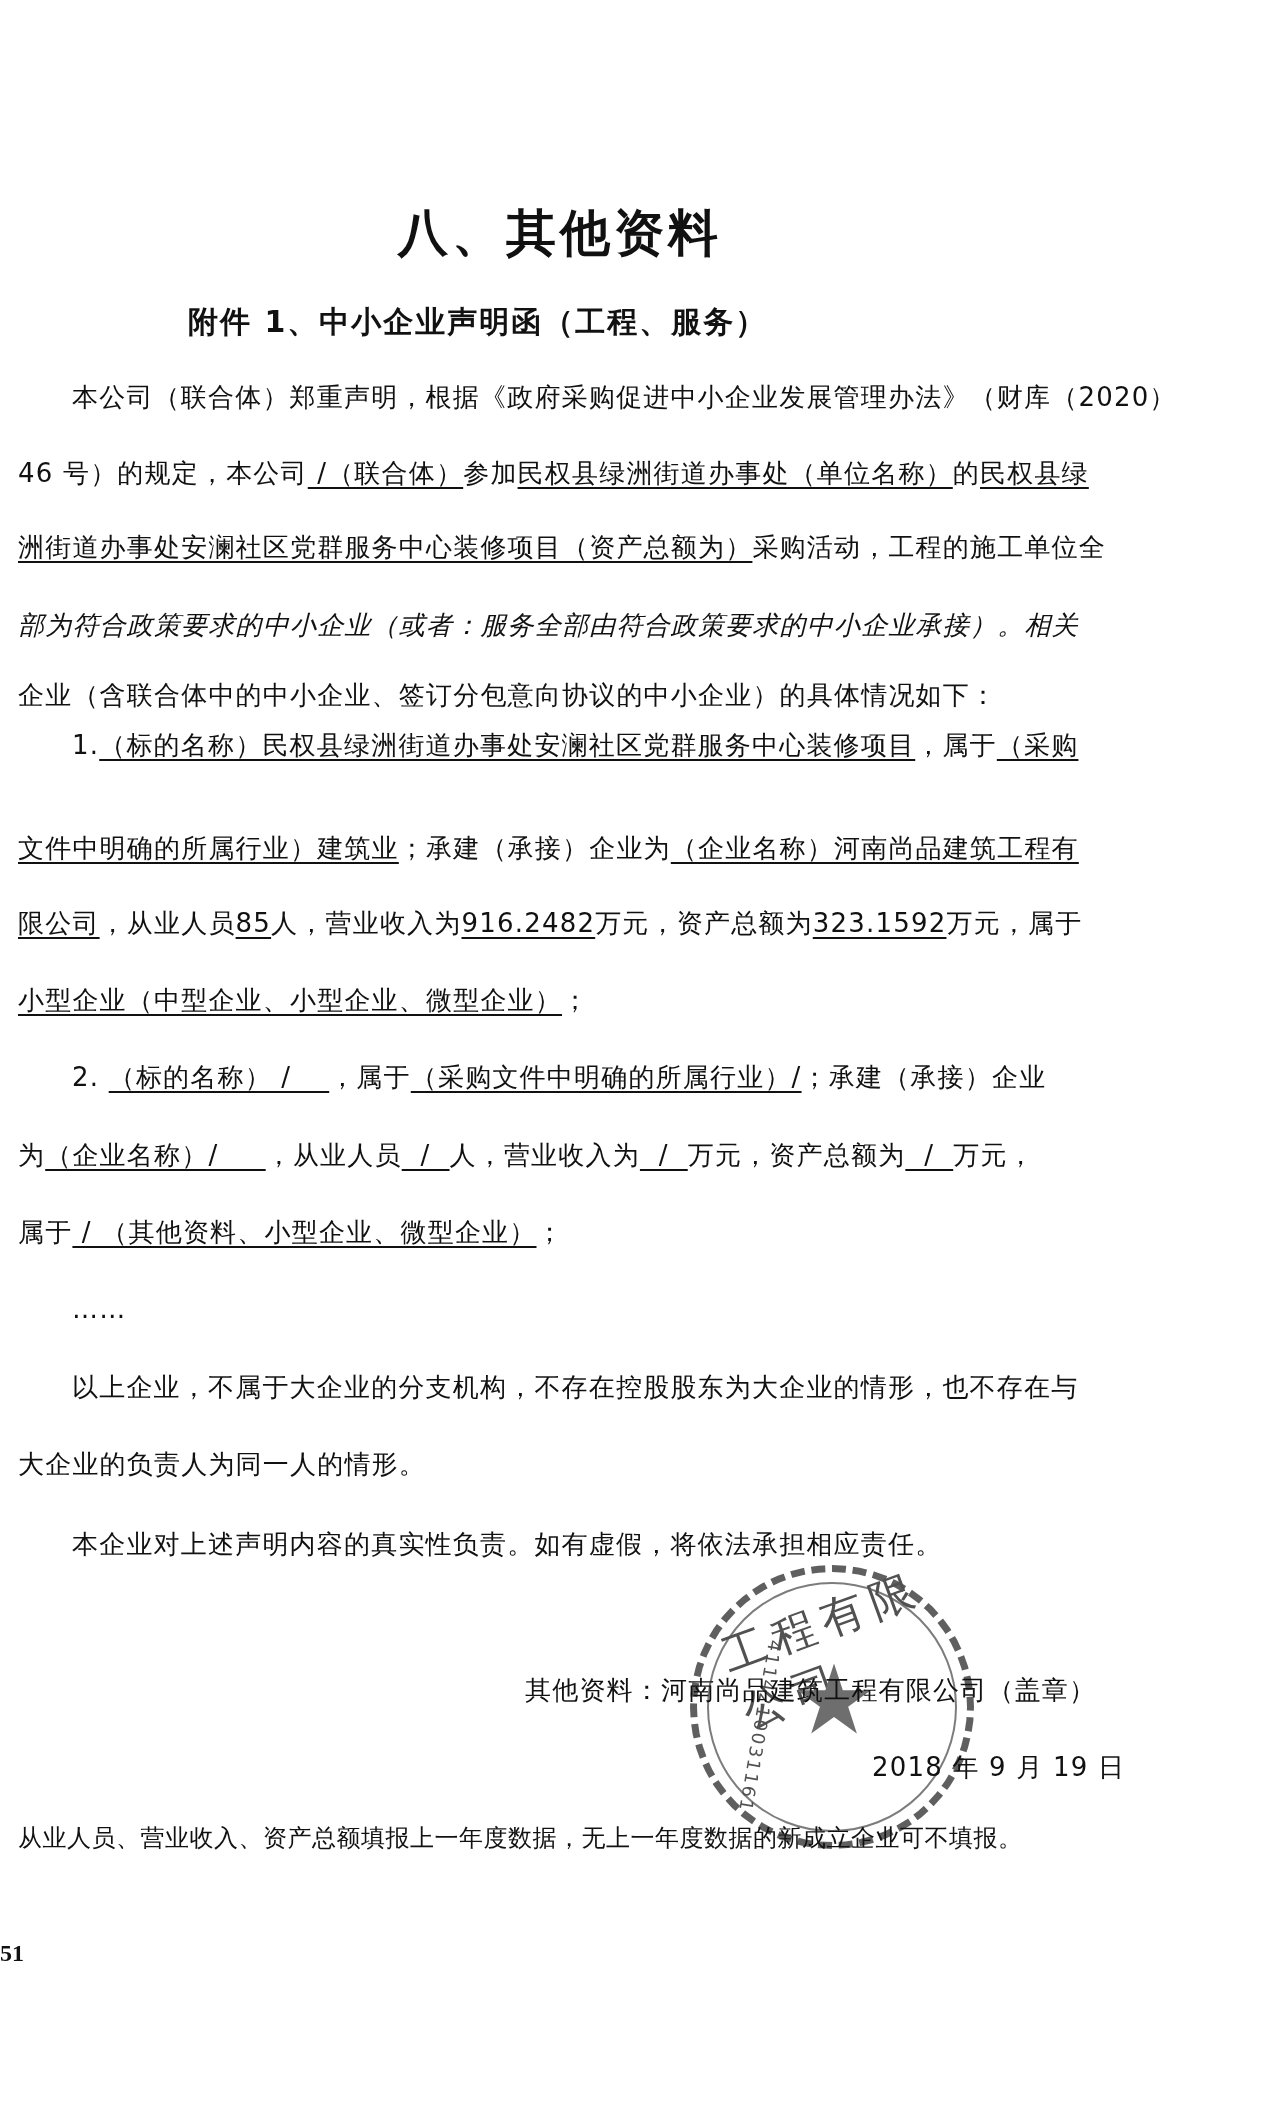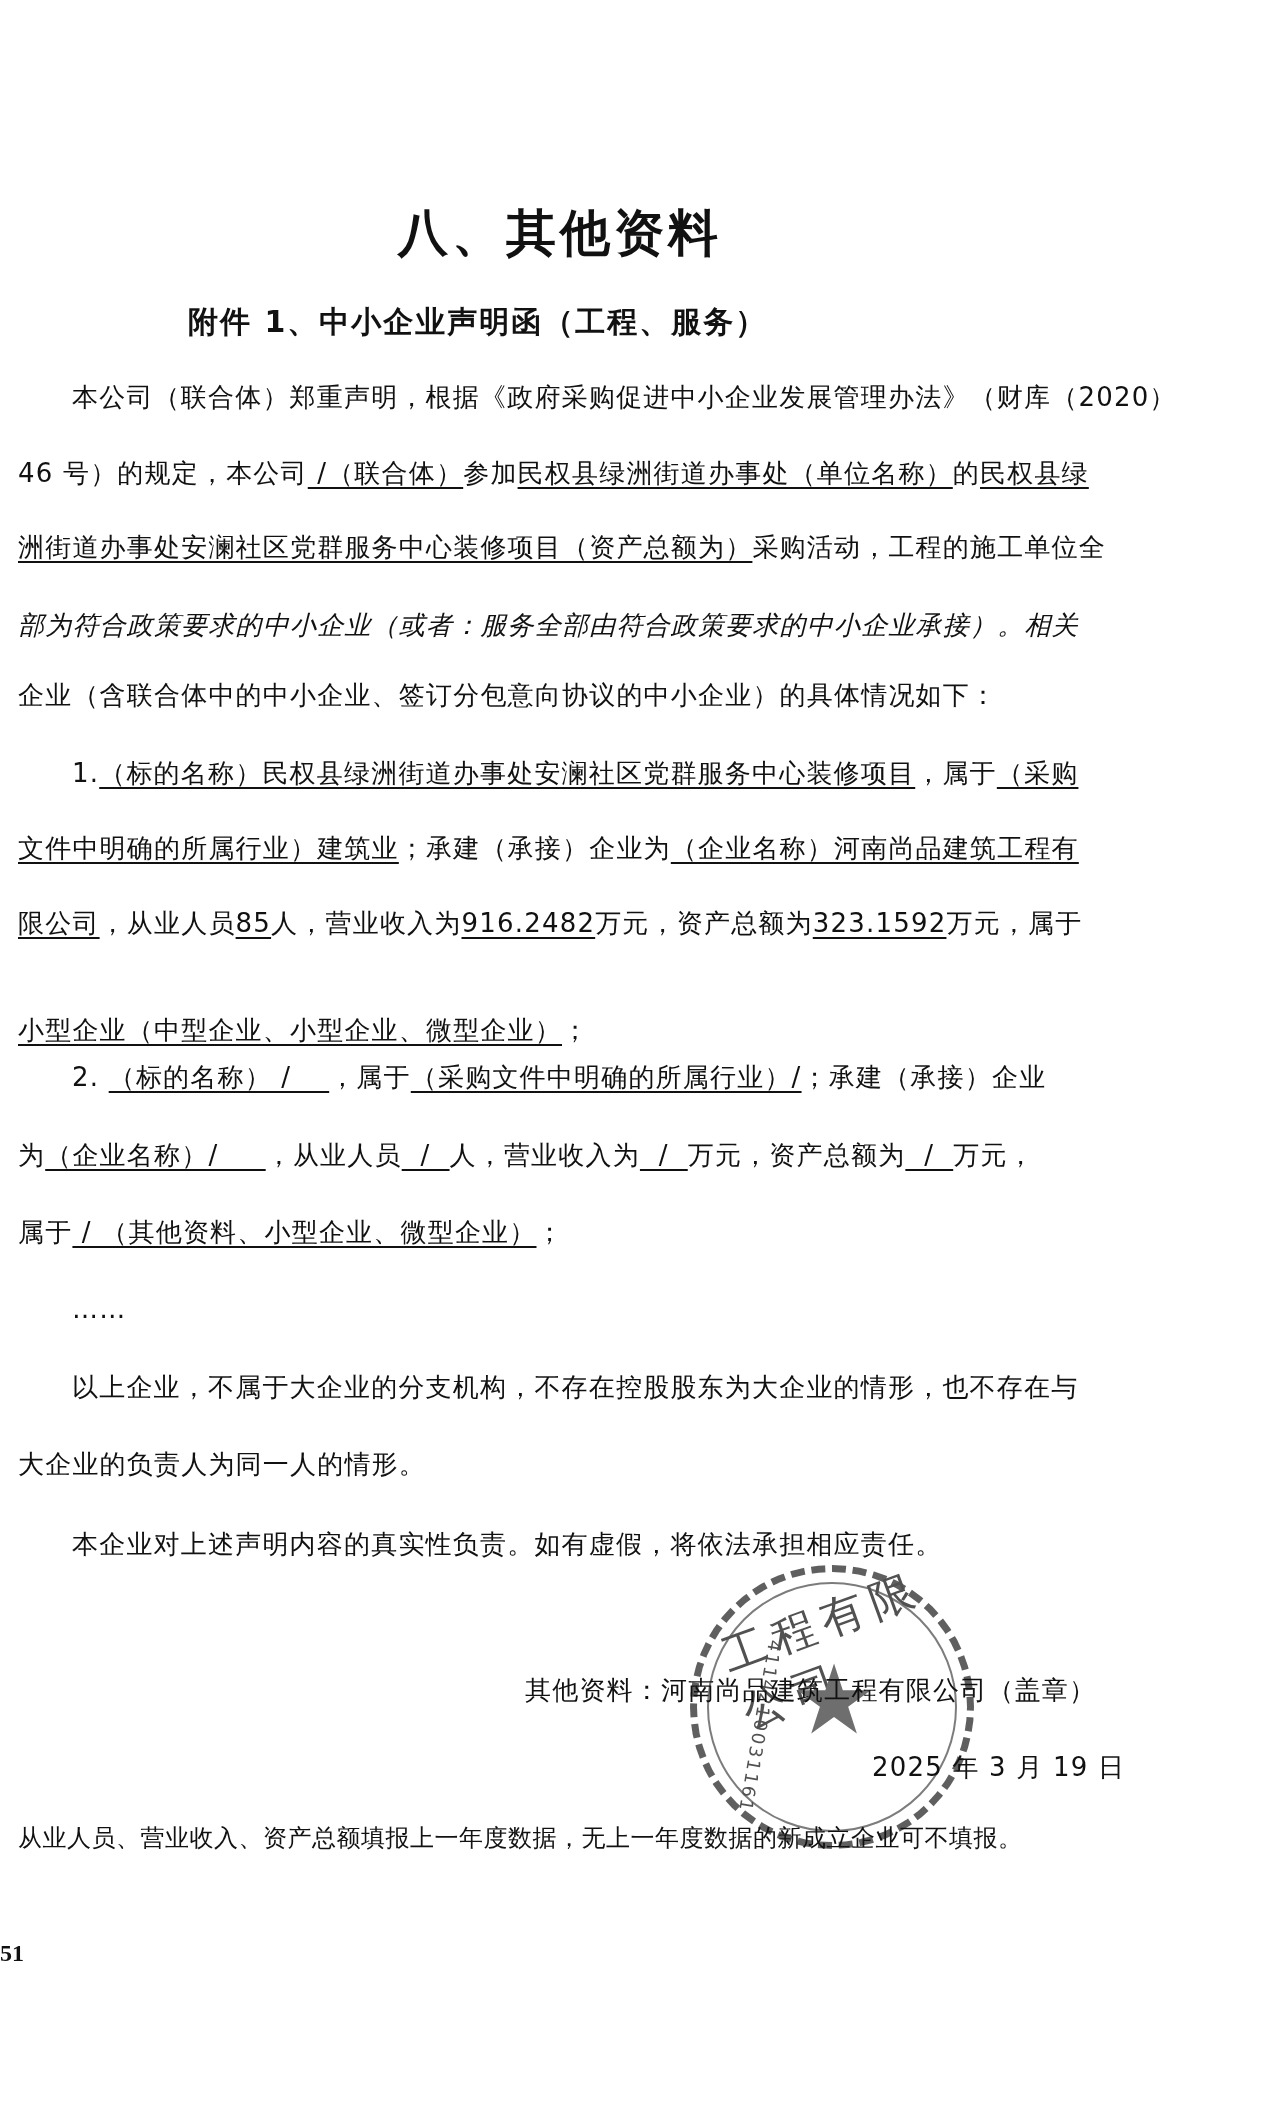--- a/index.html
+++ b/index.html
@@ -32,30 +32,30 @@
   <span>46 号）的规定，本公司</span><u> /（联合体）</u><span>参加</span><u>民权县绿洲街道办事处（单位名称）</u><span>的</span><u>民权县绿</u>
 </div>
 
 <div class="abs line" style="top:530px;">
   <u>洲街道办事处安澜社区党群服务中心装修项目（资产总额为）</u><span>采购活动，工程的施工单位全</span>
 </div>
 
 <div class="abs line" style="top:608px;font-style:italic;">部为符合政策要求的中小企业（或者：服务全部由符合政策要求的中小企业承接）。相关</div>
 <div class="abs line" style="top:678px;">企业（含联合体中的中小企业、签订分包意向协议的中小企业）的具体情况如下：</div>
 
-<div class="abs line indent" style="top:756px;text-align:right;">
+<div class="abs line indent" style="top:728px;text-align:right;">
   <span>1.</span><u>（标的名称）民权县绿洲街道办事处安澜社区党群服务中心装修项目</u><span>，属于</span><u>（采购</u>
 </div>
 <div class="abs line" style="top:831px;">
   <u>文件中明确的所属行业）建筑业</u><span>；承建（承接）企业为</span><u>（企业名称）河南尚品建筑工程有</u>
 </div>
 <div class="abs line" style="top:906px;">
   <u>限公司</u><span>，从业人员</span><u>85</u><span>人，营业收入为</span><u>916.2482</u><span>万元，资产总额为</span><u>323.1592</u><span>万元，属于</span>
 </div>
-<div class="abs line" style="top:983px;margin-top:30px;">
+<div class="abs line" style="top:983px;">
   <u>小型企业（中型企业、小型企业、微型企业）</u><span>；</span>
 </div>
 
 <div class="abs line indent" style="top:1060px;">
   <span>2.</span> <u style="white-space:pre">（标的名称） /    </u><span>，属于</span><u>（采购文件中明确的所属行业）/</u><span>；承建（承接）企业</span>
 </div>
 <div class="abs line" style="top:1138px;">
   <span>为</span><u style="white-space:pre">（企业名称）/     </u><span>，从业人员</span><u style="white-space:pre">  /  </u><span>人，营业收入为</span><u style="white-space:pre">  /  </u><span>万元，资产总额为</span><u style="white-space:pre">  /  </u><span>万元，</span>
 </div>
 <div class="abs line" style="top:1215px;">
@@ -69,17 +69,17 @@
 <div class="abs line indent" style="top:1527px;">本企业对上述声明内容的真实性负责。如有虚假，将依法承担相应责任。</div>
 
 <div class="seal">
   <div class="seal-inner"></div>
   <div class="seal-text-top">工程有限公司</div>
   <div class="star">★</div>
   <div class="seal-code">4114210031161</div>
 </div>
 
 <div class="abs line" style="left:525px; top:1673px;">其他资料：河南尚品建筑工程有限公司（盖章）</div>
-<div class="abs line" style="left:872px; top:1750px;">2025 年 3 月 19 日</div>
+<div class="abs line" style="left:872px; top:1750px;">2018 年 9 月 19 日</div>
 
 <div class="abs footnote">从业人员、营业收入、资产总额填报上一年度数据，无上一年度数据的新成立企业可不填报。</div>
 
 <div class="abs page-num">51</div>
 
 </body></html>

